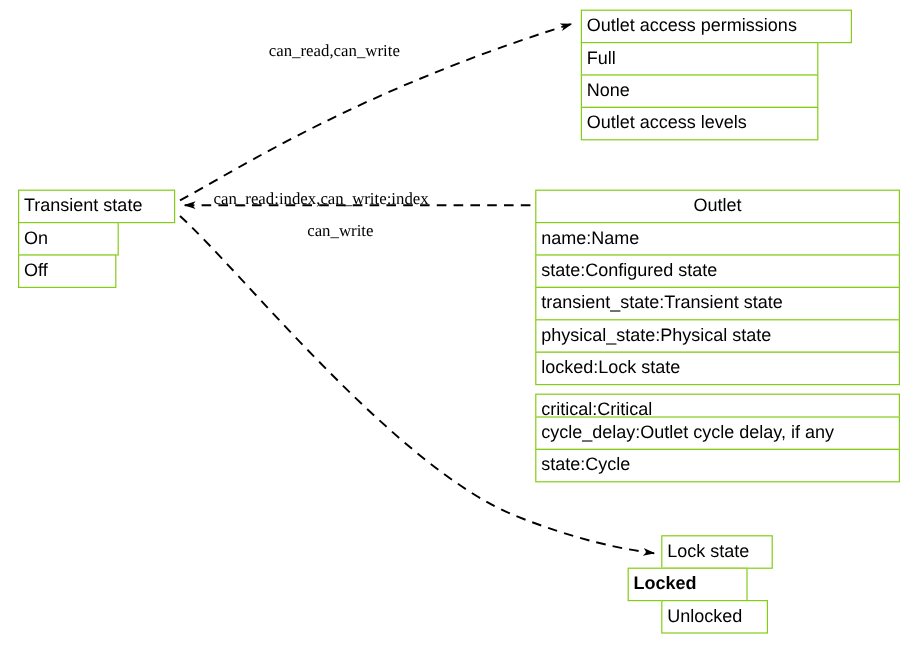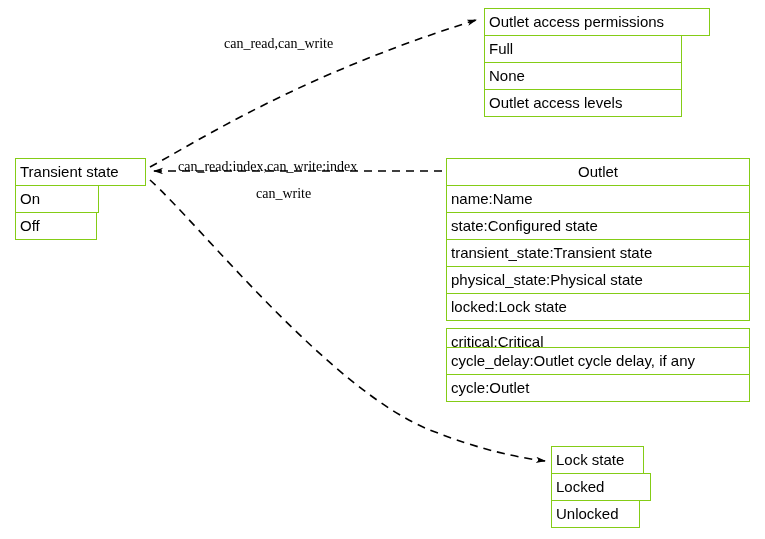--- a/index.html
+++ b/index.html
@@ -102,22 +102,22 @@
 
   <div class="node">
     <div class="cell title-center" style="left:446px; top:158px; width:304px;">Outlet</div>
     <div class="cell row" style="left:446px; top:185px; width:304px;">name:Name</div>
     <div class="cell row" style="left:446px; top:212px; width:304px;">state:Configured state</div>
     <div class="cell row" style="left:446px; top:239px; width:304px;">transient_state:Transient state</div>
     <div class="cell row" style="left:446px; top:266px; width:304px;">physical_state:Physical state</div>
     <div class="cell row" style="left:446px; top:293px; width:304px;">locked:Lock state</div>
     <div class="cell row" style="left:446px; top:328px; width:304px;">critical:Critical</div>
     <div class="cell row" style="left:446px; top:347px; width:304px;">cycle_delay:Outlet cycle delay, if any</div>
-    <div class="cell row" style="left:446px; top:374px; width:304px;">cycle:Outlet</div>
+    <div class="cell row" style="left:446px; top:374px; width:304px;">state:Cycle</div>
   </div>
 
   <div class="node">
     <div class="cell title" style="left:551px; top:446px; width:93px;">Lock state</div>
-    <div class="cell row" style="left:551px; top:473px; width:100px;">Locked</div>
+    <div class="cell row" style="left:523px; top:473px; width:100px;font-weight:bold;">Locked</div>
     <div class="cell row" style="left:551px; top:500px; width:89px;">Unlocked</div>
   </div>
 
 </div>
 
 </body></html>

